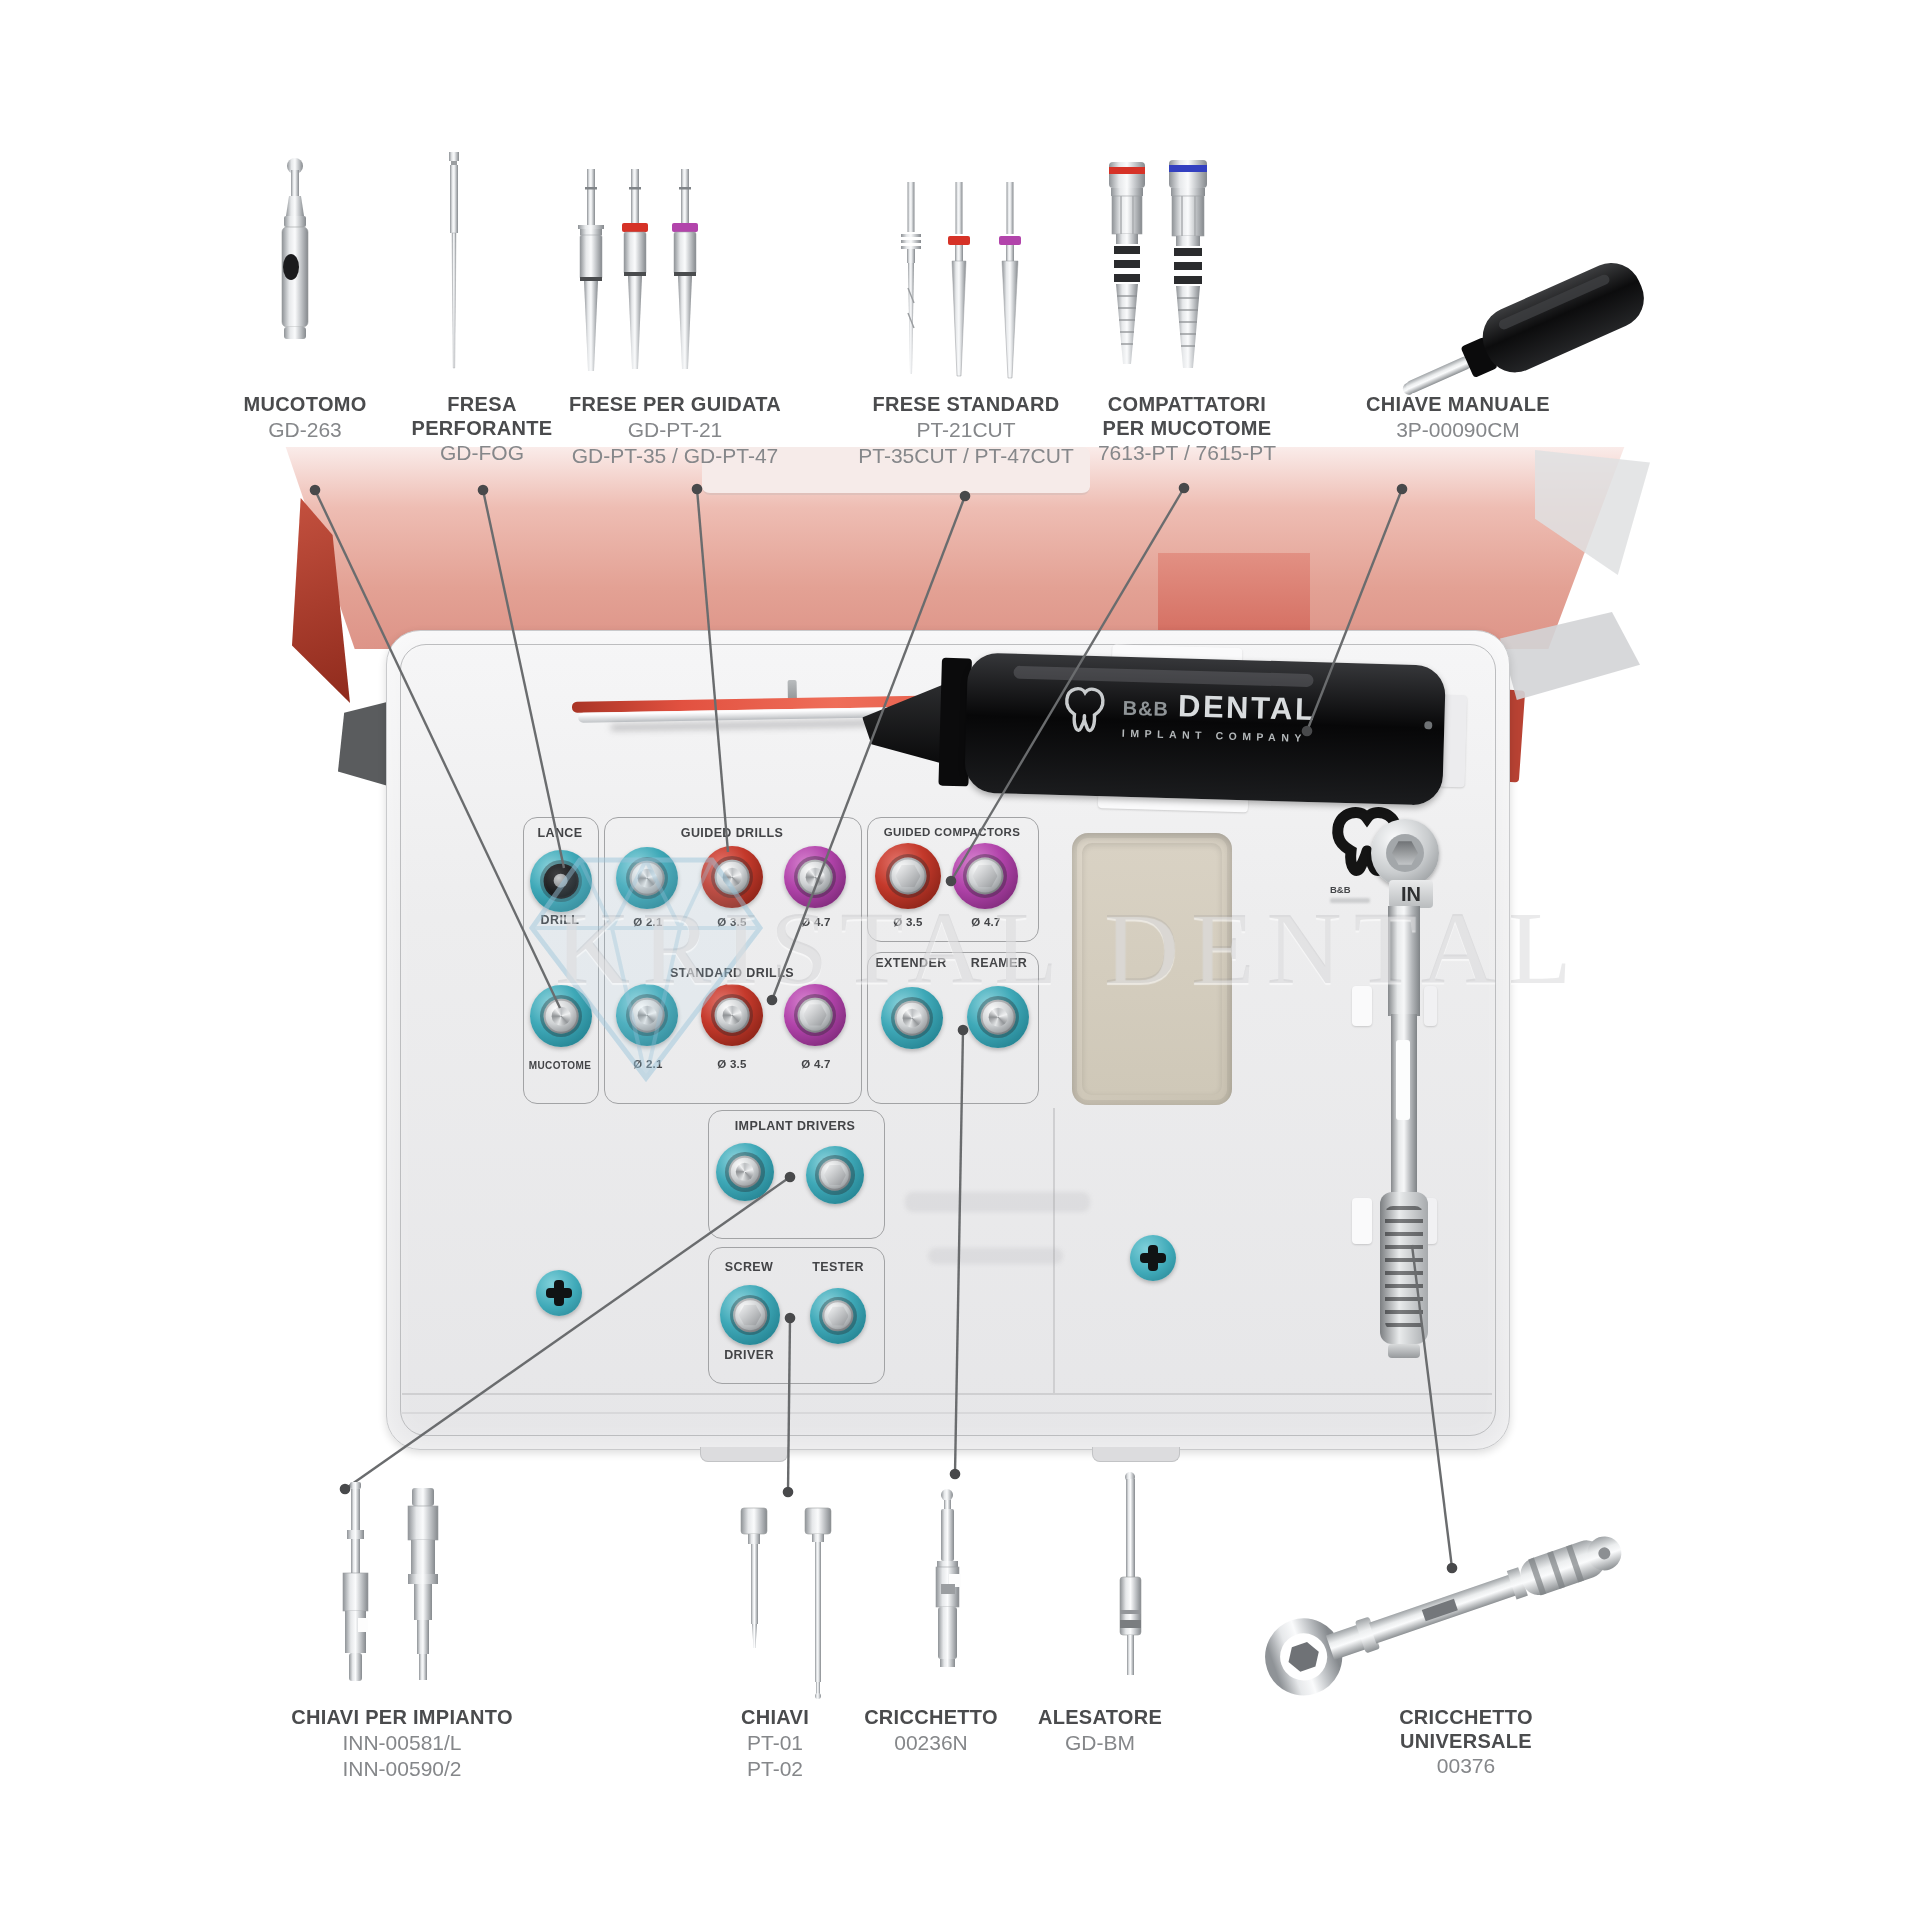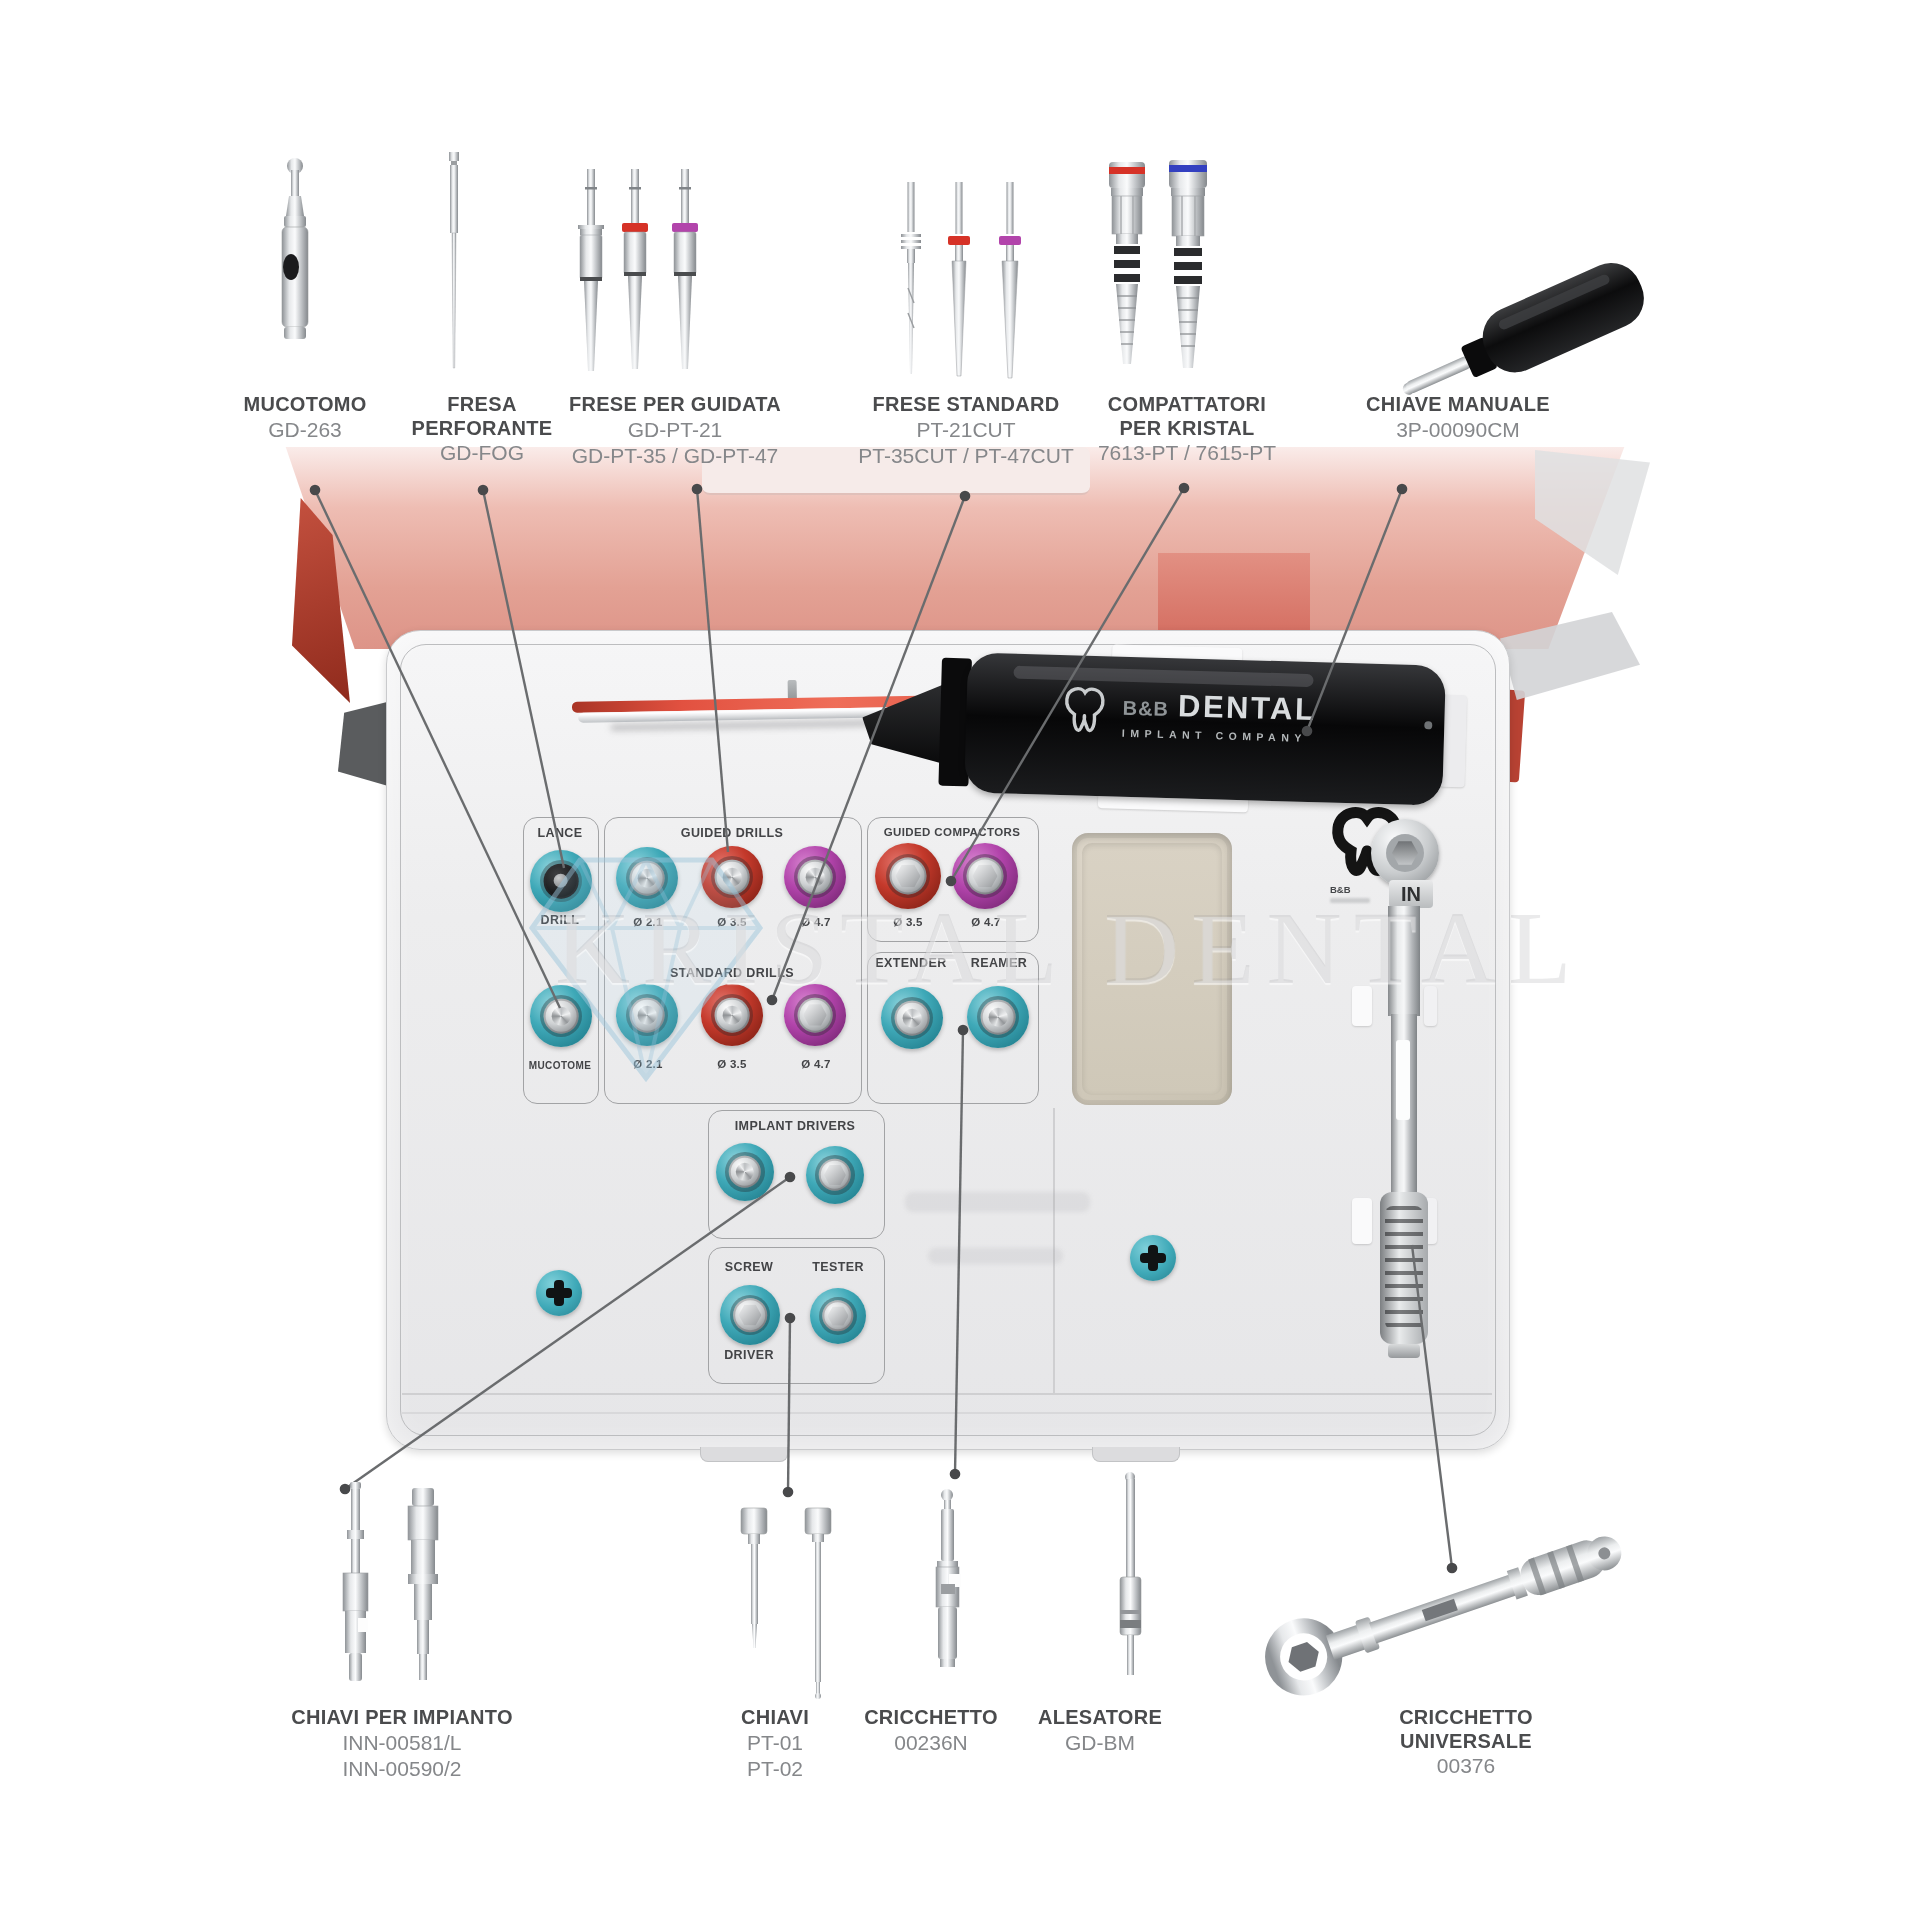--- a/index.html
+++ b/index.html
@@ -591,21 +591,21 @@
     <div class="lbl-name">FRESE PER GUIDATA</div>
     <div class="lbl-code">GD-PT-21</div>
     <div class="lbl-code">GD-PT-35 / GD-PT-47</div>
   </div>
   <div class="lbl-top" style="left:966px;width:290px;">
     <div class="lbl-name">FRESE STANDARD</div>
     <div class="lbl-code">PT-21CUT</div>
     <div class="lbl-code">PT-35CUT / PT-47CUT</div>
   </div>
   <div class="lbl-top" style="left:1187px;width:200px;">
-    <div class="lbl-name">COMPATTATORI PER KRISTAL</div>
+    <div class="lbl-name">COMPATTATORI PER MUCOTOME</div>
     <div class="lbl-code">7613-PT / 7615-PT</div>
   </div>
   <div class="lbl-top" style="left:1458px;width:290px;">
     <div class="lbl-name">CHIAVE MANUALE</div>
     <div class="lbl-code">3P-00090CM</div>
   </div>
 
   
   <div class="lbl-bot" style="left:402px;width:330px;">
     <div class="lbl-name">CHIAVI PER IMPIANTO</div>

